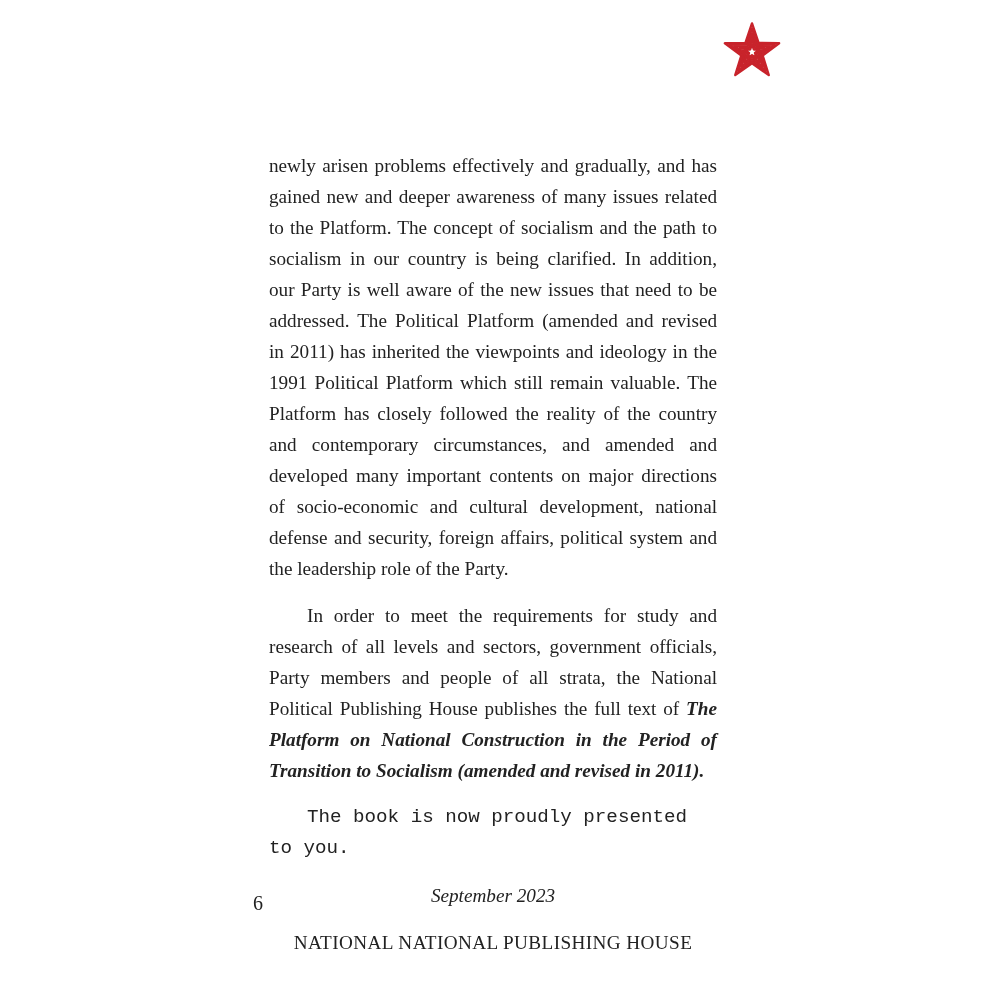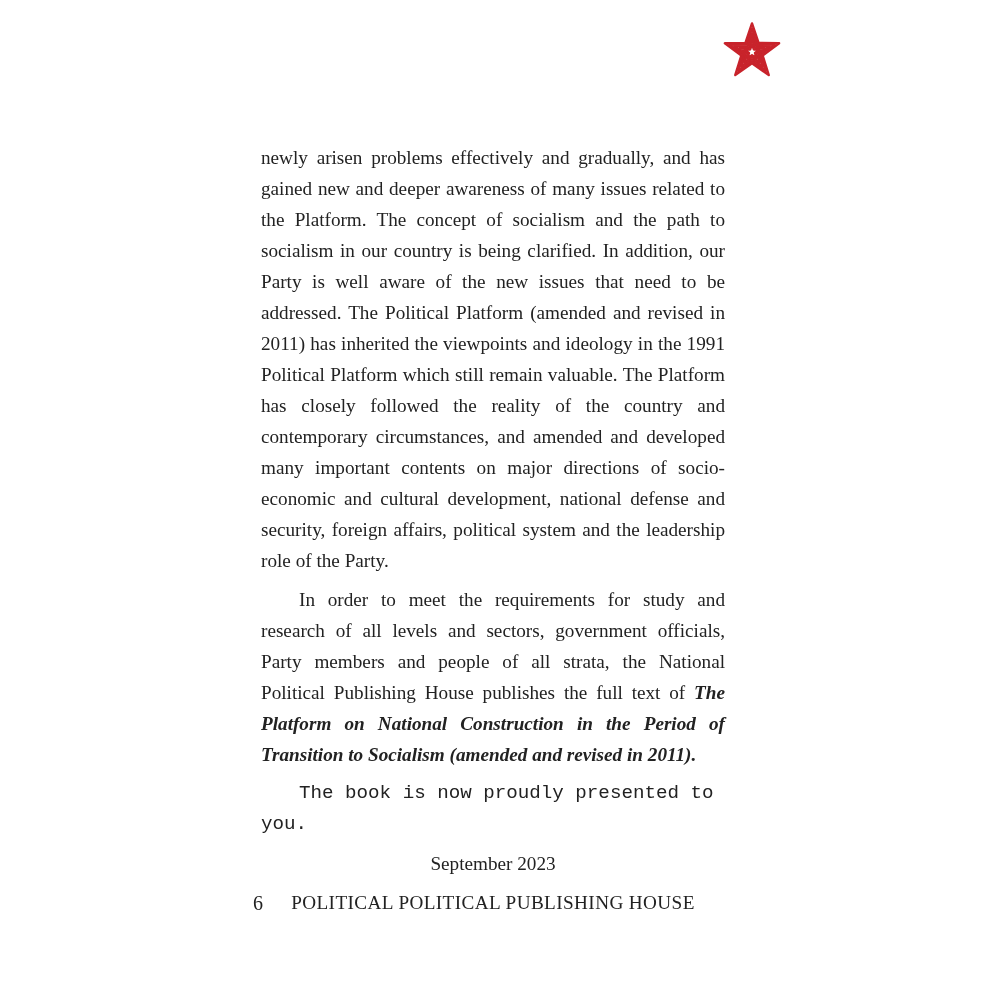--- a/index.html
+++ b/index.html
@@ -31,39 +31,40 @@
     position: absolute;
     left: 253px;
     top: 134px;
     width: 480px;
     font-size: 19.2px;
     line-height: 31px;
     text-align: justify;
     color: #222222;
   }
   .text-block p {
-    margin: 8px;
+    margin: 16px;
     padding: 0;
   }
   p.indent {
     text-indent: 38px;
   }
   p.para3 {
     margin-top: 5px;
     text-align: left;
     font-family: Liberation Mono, monospace;
   }
   .book-title {
     font-weight: bold;
     font-style: italic;
   }
   .date-line {
     margin-top: 7px;
     padding-left: 38px;
     text-align: center;
+    font-style: italic;
   }
   .publisher-line {
     padding-left: 38px;
     text-align: center;
     letter-spacing: 0.4px;
   }
   .page-number {
     position: absolute;
     left: 253px;
     top: 892px;
@@ -98,20 +99,20 @@
 
     <p class="indent para3">
       <span>The book is now proudly presented to you.</span>
     </p>
 
     <p class="date-line">
       <span>September 2023</span>
     </p>
 
     <p class="publisher-line">
-      <span>POLITICAL POLITICAL PUBLISHING HOUSE</span>
+      <span>NATIONAL NATIONAL PUBLISHING HOUSE</span>
     </p>
 
   </div>
 
   <div class="page-number">6</div>
 
 </div>
 
 </body></html>

